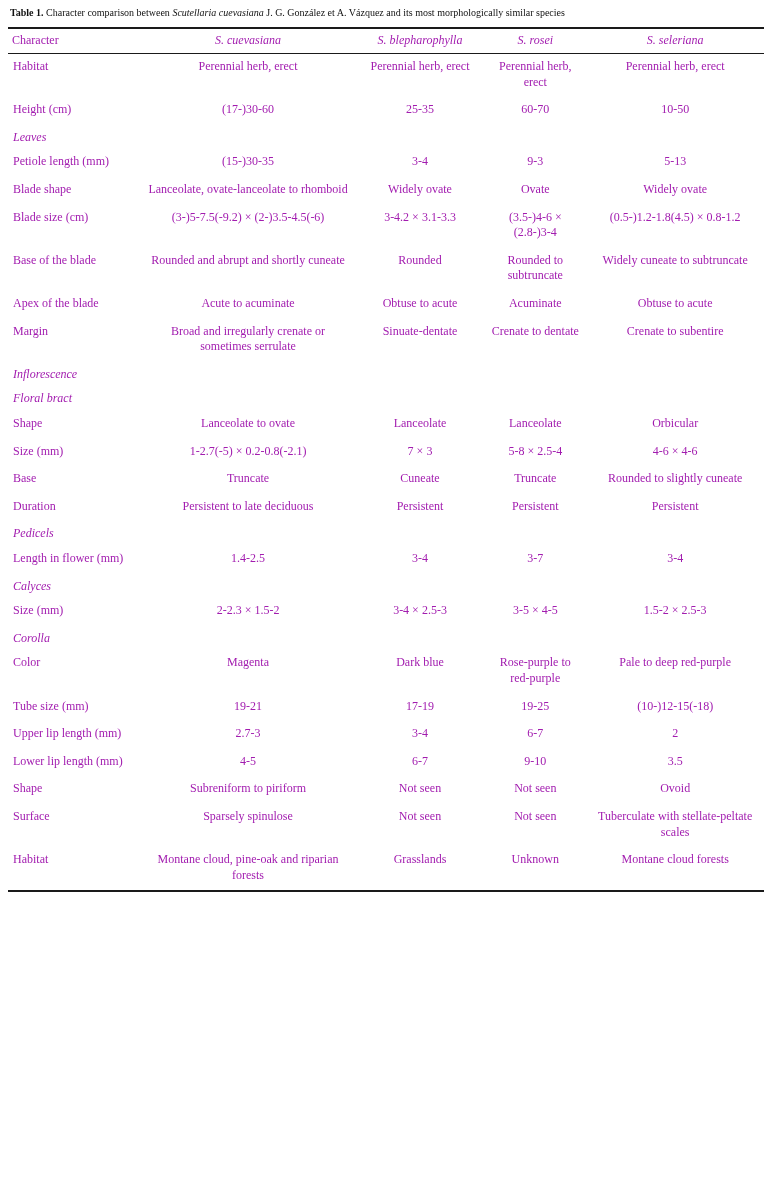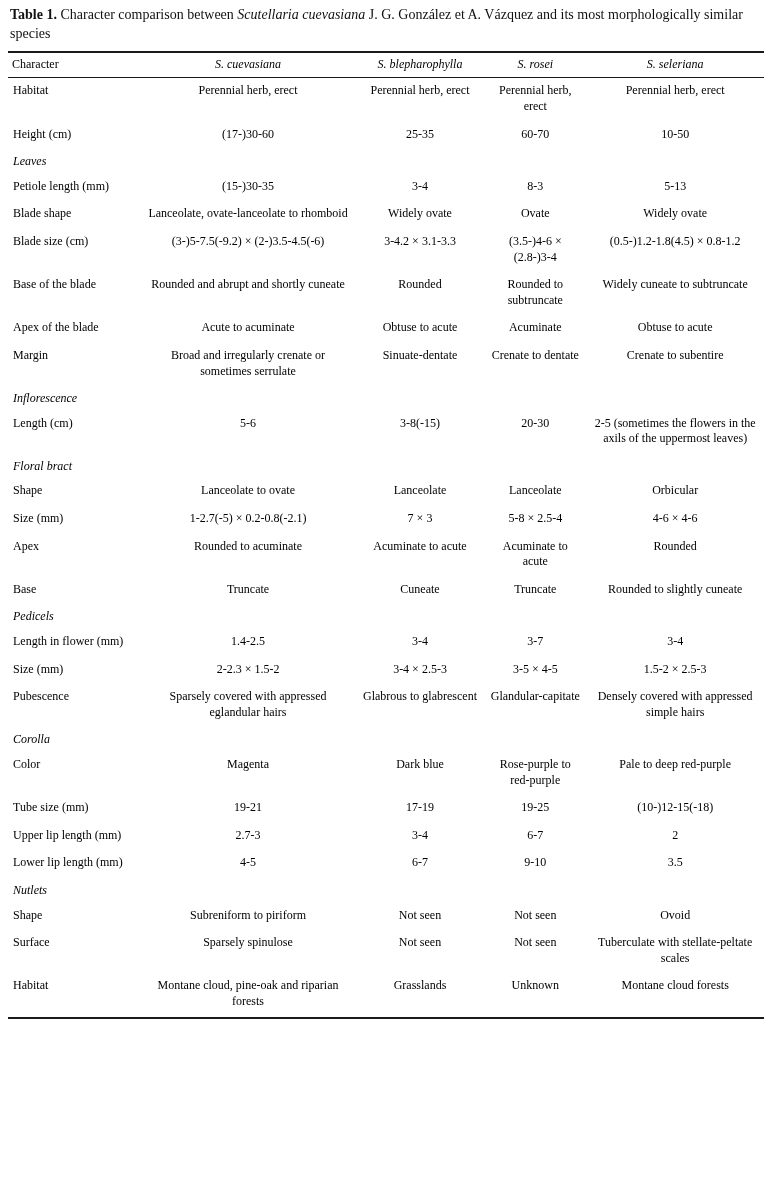--- a/index.html
+++ b/index.html
@@ -9,35 +9,35 @@
     color: #111111;
     font-family: "Liberation Serif", "DejaVu Serif", serif;
   }
   .page {
     width: 772px;
     box-sizing: border-box;
     padding: 6px 8px 10px 8px;
     background: #ffffff;
   }
   .caption {
-    font-size: 14px;
+    font-size: 10px;
     line-height: 1.35;
     margin: 0 0 7px 2px;
     color: #111111;
   }
   .caption .bold { font-weight: bold; }
   .caption .italic { font-style: italic; }
   table.cmp {
     width: 100%;
     border-collapse: collapse;
     border-top: 2px solid #1a1a1a;
     border-bottom: 2.5px solid #1a1a1a;
     font-size: 12px;
     line-height: 1.3;
-    color: #000000;
+    color: #a21caf;
   }
   table.cmp thead th {
     border-bottom: 1.2px solid #1a1a1a;
     font-weight: normal;
     padding: 4px 4px 5px 4px;
     vertical-align: middle;
   }
   th.char-col {
     text-align: left;
     padding-left: 6px;
@@ -106,21 +106,21 @@
           <td class="char-cell">Leaves</td>
           <td class="val-cell"></td>
           <td class="val-cell"></td>
           <td class="val-cell"></td>
           <td class="val-cell"></td>
         </tr>
         <tr>
           <td class="char-cell">Petiole length (mm)</td>
           <td class="val-cell">(15-)30-35</td>
           <td class="val-cell">3-4</td>
-          <td class="val-cell">8-3</td>
+          <td class="val-cell">9-3</td>
           <td class="val-cell">5-13</td>
         </tr>
         <tr>
           <td class="char-cell">Blade shape</td>
           <td class="val-cell">Lanceolate, ovate-lanceolate to rhomboid</td>
           <td class="val-cell">Widely ovate</td>
           <td class="val-cell">Ovate</td>
           <td class="val-cell">Widely ovate</td>
         </tr>
         <tr>
@@ -151,27 +151,20 @@
           <td class="val-cell">Crenate to dentate</td>
           <td class="val-cell">Crenate to subentire</td>
         </tr>
         <tr class="section-row">
           <td class="char-cell">Inflorescence</td>
           <td class="val-cell"></td>
           <td class="val-cell"></td>
           <td class="val-cell"></td>
           <td class="val-cell"></td>
         </tr>
-        <tr>
-          <td class="char-cell">Length (cm)</td>
-          <td class="val-cell">5-6</td>
-          <td class="val-cell">3-8(-15)</td>
-          <td class="val-cell">20-30</td>
-          <td class="val-cell">2-5 (sometimes the flowers in the axils of the uppermost leaves)</td>
-        </tr>
         <tr class="section-row">
           <td class="char-cell">Floral bract</td>
           <td class="val-cell"></td>
           <td class="val-cell"></td>
           <td class="val-cell"></td>
           <td class="val-cell"></td>
         </tr>
         <tr>
           <td class="char-cell">Shape</td>
           <td class="val-cell">Lanceolate to ovate</td>
@@ -180,61 +173,61 @@
           <td class="val-cell">Orbicular</td>
         </tr>
         <tr>
           <td class="char-cell">Size (mm)</td>
           <td class="val-cell">1-2.7(-5) × 0.2-0.8(-2.1)</td>
           <td class="val-cell">7 × 3</td>
           <td class="val-cell">5-8 × 2.5-4</td>
           <td class="val-cell">4-6 × 4-6</td>
         </tr>
         <tr>
-          <td class="char-cell">Apex</td>
-          <td class="val-cell">Rounded to acuminate</td>
-          <td class="val-cell">Acuminate to acute</td>
-          <td class="val-cell">Acuminate to acute</td>
-          <td class="val-cell">Rounded</td>
-        </tr>
-        <tr>
           <td class="char-cell">Base</td>
           <td class="val-cell">Truncate</td>
           <td class="val-cell">Cuneate</td>
           <td class="val-cell">Truncate</td>
           <td class="val-cell">Rounded to slightly cuneate</td>
         </tr>
+        <tr>
+          <td class="char-cell">Duration</td>
+          <td class="val-cell">Persistent to late deciduous</td>
+          <td class="val-cell">Persistent</td>
+          <td class="val-cell">Persistent</td>
+          <td class="val-cell">Persistent</td>
+        </tr>
         <tr class="section-row">
           <td class="char-cell">Pedicels</td>
           <td class="val-cell"></td>
           <td class="val-cell"></td>
           <td class="val-cell"></td>
           <td class="val-cell"></td>
         </tr>
         <tr>
           <td class="char-cell">Length in flower (mm)</td>
           <td class="val-cell">1.4-2.5</td>
           <td class="val-cell">3-4</td>
           <td class="val-cell">3-7</td>
           <td class="val-cell">3-4</td>
+        </tr>
+        <tr class="section-row">
+          <td class="char-cell">Calyces</td>
+          <td class="val-cell"></td>
+          <td class="val-cell"></td>
+          <td class="val-cell"></td>
+          <td class="val-cell"></td>
         </tr>
         <tr>
           <td class="char-cell">Size (mm)</td>
           <td class="val-cell">2-2.3 × 1.5-2</td>
           <td class="val-cell">3-4 × 2.5-3</td>
           <td class="val-cell">3-5 × 4-5</td>
           <td class="val-cell">1.5-2 × 2.5-3</td>
         </tr>
-        <tr>
-          <td class="char-cell">Pubescence</td>
-          <td class="val-cell">Sparsely covered with appressed eglandular hairs</td>
-          <td class="val-cell">Glabrous to glabrescent</td>
-          <td class="val-cell">Glandular-capitate</td>
-          <td class="val-cell">Densely covered with appressed simple hairs</td>
-        </tr>
         <tr class="section-row">
           <td class="char-cell">Corolla</td>
           <td class="val-cell"></td>
           <td class="val-cell"></td>
           <td class="val-cell"></td>
           <td class="val-cell"></td>
         </tr>
         <tr>
           <td class="char-cell">Color</td>
           <td class="val-cell">Magenta</td>
@@ -256,27 +249,20 @@
           <td class="val-cell">6-7</td>
           <td class="val-cell">2</td>
         </tr>
         <tr>
           <td class="char-cell">Lower lip length (mm)</td>
           <td class="val-cell">4-5</td>
           <td class="val-cell">6-7</td>
           <td class="val-cell">9-10</td>
           <td class="val-cell">3.5</td>
         </tr>
-        <tr class="section-row">
-          <td class="char-cell">Nutlets</td>
-          <td class="val-cell"></td>
-          <td class="val-cell"></td>
-          <td class="val-cell"></td>
-          <td class="val-cell"></td>
-        </tr>
         <tr>
           <td class="char-cell">Shape</td>
           <td class="val-cell">Subreniform to piriform</td>
           <td class="val-cell">Not seen</td>
           <td class="val-cell">Not seen</td>
           <td class="val-cell">Ovoid</td>
         </tr>
         <tr>
           <td class="char-cell">Surface</td>
           <td class="val-cell">Sparsely spinulose</td>

